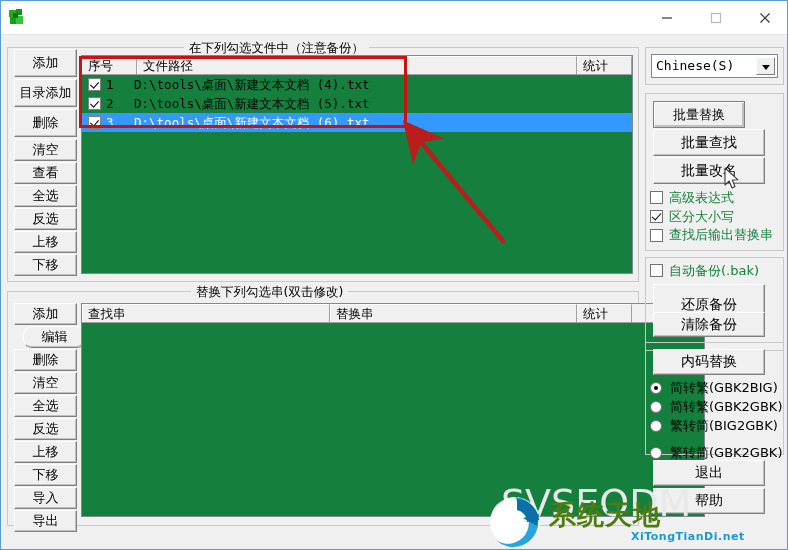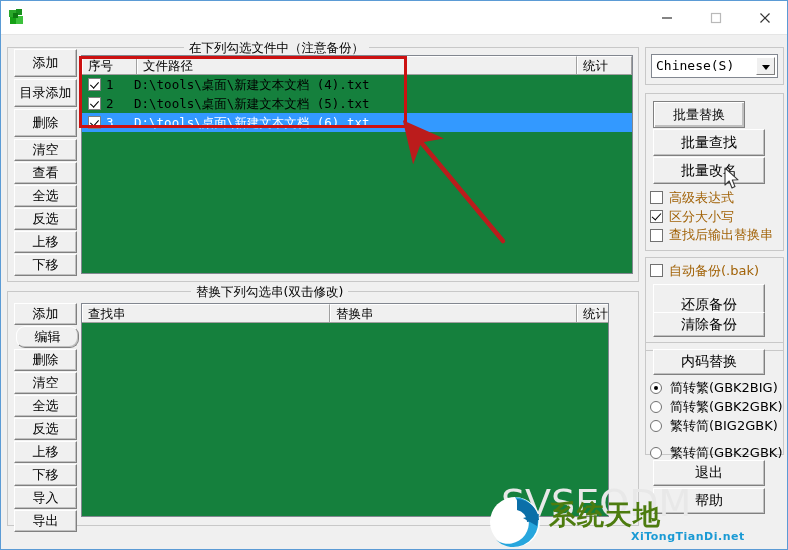--- a/index.html
+++ b/index.html
@@ -193,21 +193,21 @@
     left: 5px; top: 7px;
     border-left: 4px solid transparent;
     border-right: 4px solid transparent;
     border-top: 5px solid #000;
   }
 
   
   .chk {
     position: absolute;
     font-size: 13px;
-    color: #a16207;
+    color: #15803d;
     white-space: nowrap;
     padding-left: 20px;
     line-height: 16px;
     height: 16px;
   }
   .chk::before {
     content: "";
     position: absolute;
     left: 1px; top: 1px;
     width: 13px; height: 13px;
@@ -362,31 +362,31 @@
           <span class="lv-stat"></span>
         </div>
       </div>
   </div>
 
   <div class="groupbox" style="left:6px; top:290px; width:632px; height:235px;">
     <span class="group-title" style="left:183px;">替换下列勾选串(双击修改)</span>
   </div>
 
   <div class="btn" style="left:13px; top:302px; width:63px; height:22px;">添加</div>
-  <div class="btn" style="left:15px; top:325px; width:63px; height:22px;border-radius:9px;">编辑</div>
+  <div class="btn" style="left:22px; top:325px; width:63px; height:22px;border-radius:9px;">编辑</div>
   <div class="btn" style="left:13px; top:348px; width:63px; height:22px;">删除</div>
   <div class="btn" style="left:13px; top:371px; width:63px; height:22px;">清空</div>
   <div class="btn" style="left:13px; top:394px; width:63px; height:22px;">全选</div>
   <div class="btn" style="left:13px; top:417px; width:63px; height:22px;">反选</div>
   <div class="btn" style="left:13px; top:440px; width:63px; height:22px;">上移</div>
   <div class="btn" style="left:13px; top:463px; width:63px; height:22px;">下移</div>
   <div class="btn" style="left:13px; top:486px; width:63px; height:22px;">导入</div>
   <div class="btn" style="left:13px; top:509px; width:63px; height:22px;">导出</div>
 
-  <div class="listview" style="left:80px; top:302px; width:528px; height:214px;">
+  <div class="listview" style="left:80px; top:302px; width:624px; height:214px;">
     <div class="lv-header">
       <div class="lv-col" style="left:0; width:248px;">查找串</div>
       <div class="lv-col" style="left:248px; width:247px;">替换串</div>
       <div class="lv-col" style="left:495px; width:55px;">统计</div>
     </div>
     <div class="lv-body" id="string-list-body"></div>
   </div>
 
   <div class="groupbox" style="left:644px; top:46px; width:139px; height:38px;"></div>
   <div class="combo" style="left:650px; top:53px; width:127px; height:24px;">

